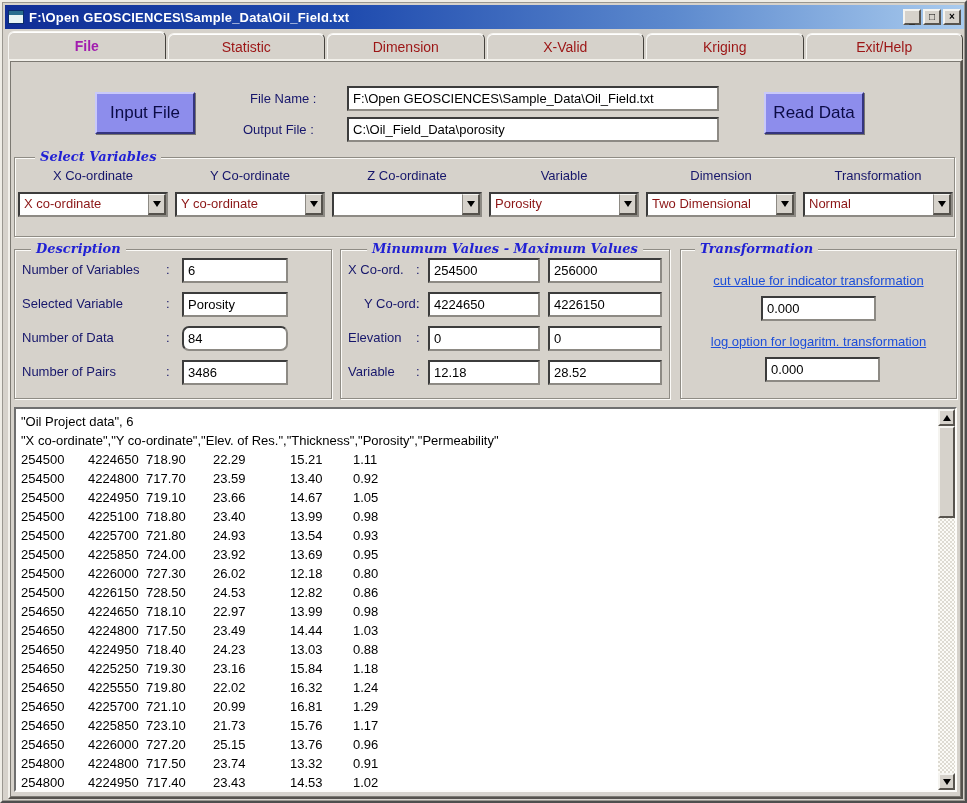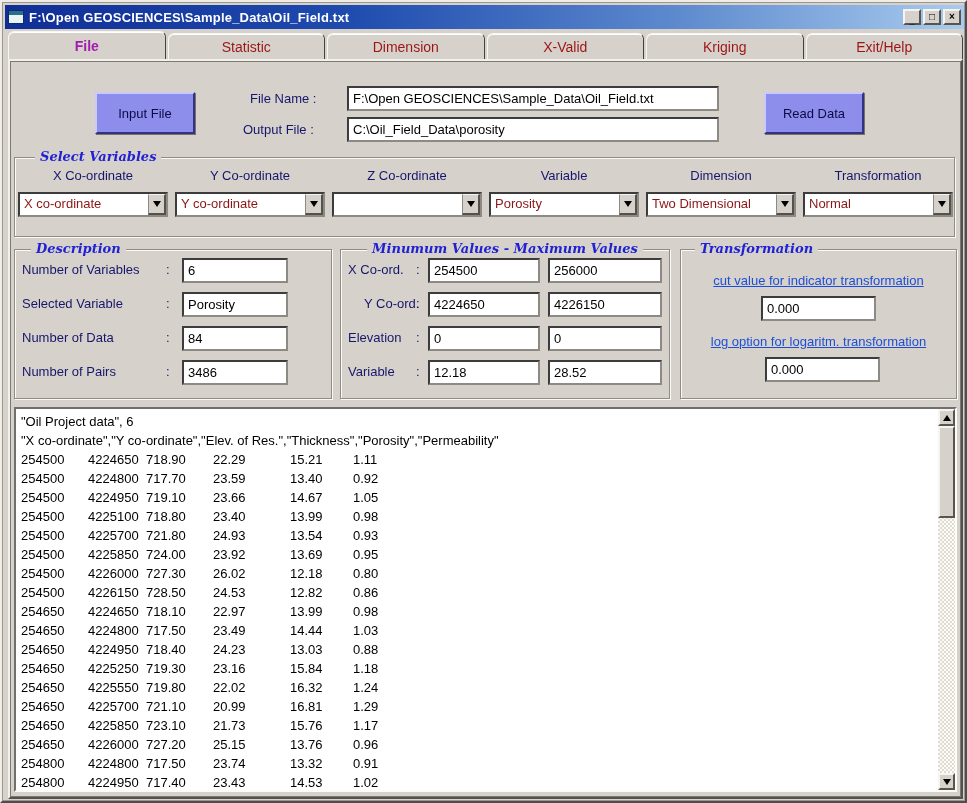--- a/index.html
+++ b/index.html
@@ -32,21 +32,21 @@
   .tab { flex:1; background:#d6d2cb; border:1px solid; border-color:#f7f6f2 #45423c transparent #f7f6f2;
     border-radius:6px 6px 0 0; display:flex; align-items:center; justify-content:center;
     font-size:14px; color:#9c1515; box-shadow:inset 0 1px 0 #fff; }
   .tab.active { font-weight:bold; color:#a21caf; margin-top:-2px; }
 
   
   .panel { position:absolute; left:6px; top:57px; width:955px; height:740px;
     background:#d6d2cb; border:2px solid; border-color:#f2f0ea #55524c #55524c #f2f0ea;
     outline:1px solid #7c7972; outline-offset:-3px; }
 
-  .ui-btn { position:absolute; background:#8d8dec; color:#0b0b46; font-size:13px;
+  .ui-btn { position:absolute; background:#8d8dec; color:#0b0b46; font-size:17px;
     border:2px solid; border-color:#c9c9fa #34347e #34347e #c9c9fa;
     box-shadow:1px 1px 0 rgba(0,0,0,.45);
     display:flex; align-items:center; justify-content:center; cursor:pointer; }
 
   .field { position:absolute; background:#fff; border:2px solid; border-color:#3c3c3c #8d8a84 #8d8a84 #3c3c3c;
     font-size:13px; color:#000; font-family:"Liberation Sans", sans-serif; padding:0 4px; }
   input.field { outline:none; }
 
   
   .groupbox { position:absolute; border:1px solid #8f8c85; box-shadow:inset 1px 1px 0 #fbfaf7, 1px 1px 0 #fbfaf7; }
@@ -184,21 +184,21 @@
   <div class="row-label" style="left:20px; top:260px;">Number of Variables</div>
   <div class="colon" style="left:164px; top:260px;">:</div>
   <input class="field" style="left: 180px; top: 256px; width: 106px; height: 25px;" value="6">
 
   <div class="row-label" style="left:20px; top:294px;">Selected Variable</div>
   <div class="colon" style="left:164px; top:294px;">:</div>
   <input class="field" style="left: 180px; top: 290px; width: 106px; height: 25px;" value="Porosity">
 
   <div class="row-label" style="left:20px; top:328px;">Number of Data</div>
   <div class="colon" style="left:164px; top:328px;">:</div>
-  <input class="field" style="left: 180px; top: 324px; width: 106px; height: 25px;" value="84">
+  <input class="field" style="left: 180px; top: 324px; width: 106px; height: 25px; border-radius: 7px;" value="84">
 
   <div class="row-label" style="left:20px; top:362px;">Number of Pairs</div>
   <div class="colon" style="left:164px; top:362px;">:</div>
   <input class="field" style="left: 180px; top: 358px; width: 106px; height: 25px;" value="3486">
 
   <div class="groupbox" style="left:338px; top:247px; width:330px; height:150px;">
     <div class="group-title" style="left:50%; transform:translateX(-50%);">Minumum Values - Maximum Values</div>
   </div>
   <div class="row-label" style="left:346px; top:260px;">X Co-ord.</div>
   <div class="colon" style="left:414px; top:260px;">:</div>

